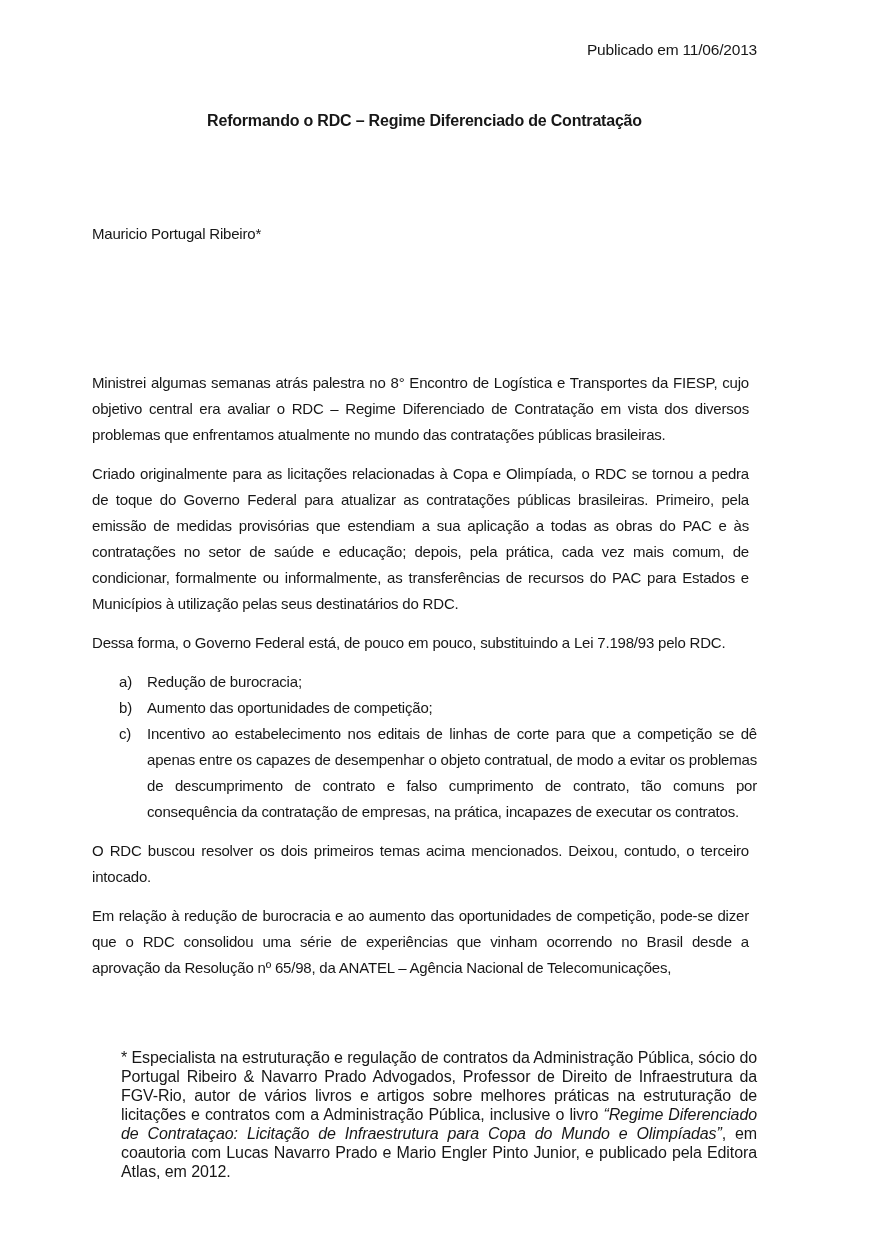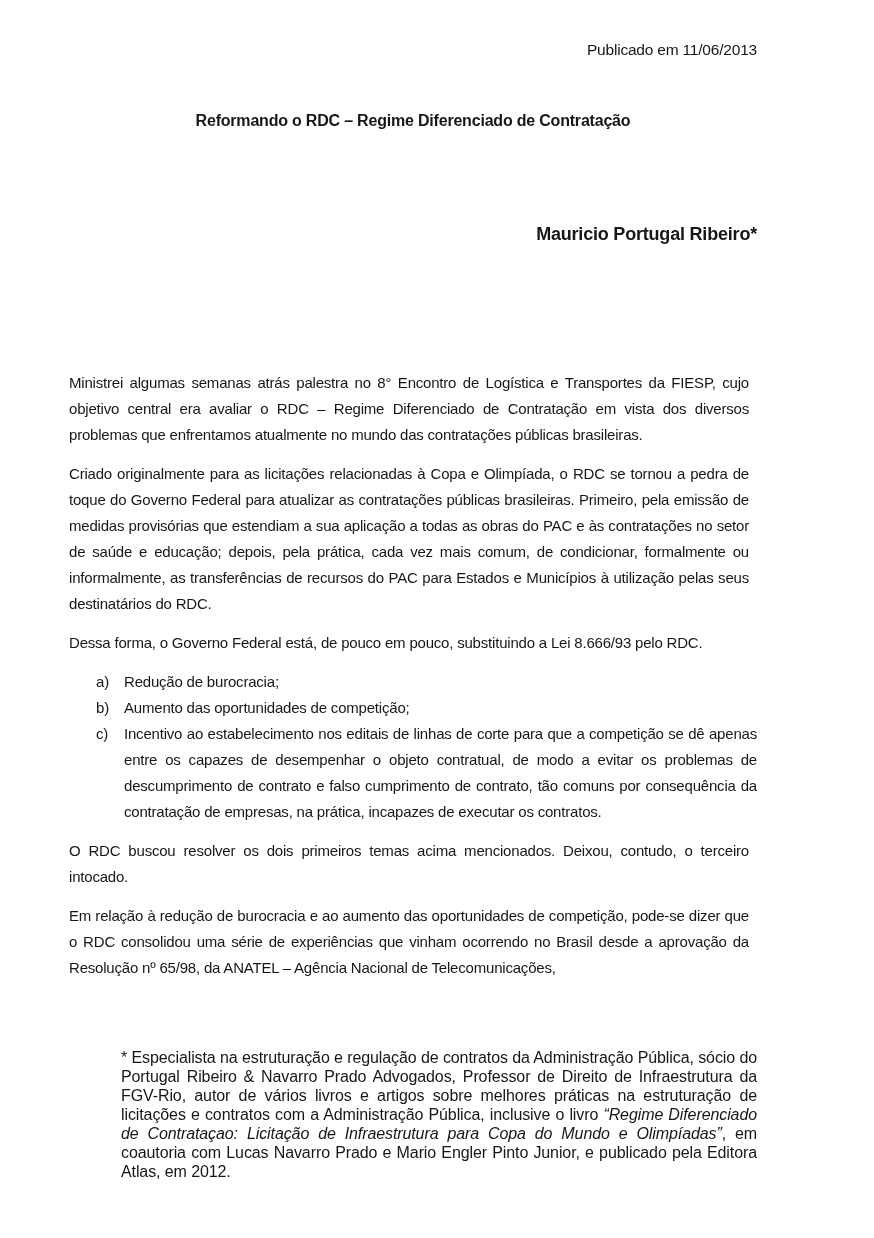--- a/index.html
+++ b/index.html
@@ -8,42 +8,41 @@
     background: #ffffff;
   }
   .page {
     position: relative;
     width: 874px;
     height: 1238px;
     background: #ffffff;
     color: #171717;
     font-family: "Liberation Sans", sans-serif;
     box-sizing: border-box;
-    padding: 40px 117px 0 69px;
+    padding: 40px 117px 0 92px;
     overflow: hidden;
   }
   .pub-date {
     text-align: right;
     font-size: 15.5px;
     letter-spacing: -0.2px;
     line-height: 19px;
   }
   .doc-title {
     margin-top: 52px;
     text-align: center;
     font-weight: bold;
     font-size: 16px;
     letter-spacing: -0.2px;
     line-height: 20px;
   }
   .doc-author {
     margin-top: 93px;
-    text-align: right;
-    font-weight: bold;
-    font-size: 18px;
+    font-weight: normal;
+    font-size: 15px;
     letter-spacing: -0.2px;
     line-height: 20px;
   }
   .body-text {
     margin-top: 126px;
     font-size: 15px;
     letter-spacing: -0.2px;
     line-height: 26px;
     text-align: justify;
   }
@@ -89,21 +88,21 @@
   <div class="doc-title">Reformando o RDC – Regime Diferenciado de Contratação</div>
 
   <div class="doc-author">Mauricio Portugal Ribeiro*</div>
 
   <div class="body-text">
 
     <p>Ministrei algumas semanas atrás palestra no 8° Encontro de Logística e Transportes da FIESP, cujo objetivo central era avaliar o RDC – Regime Diferenciado de Contratação em vista dos diversos problemas que enfrentamos atualmente no mundo das contratações públicas brasileiras.</p>
 
     <p>Criado originalmente para as licitações relacionadas à Copa e Olimpíada, o RDC se tornou a pedra de toque do Governo Federal para atualizar as contratações públicas brasileiras. Primeiro, pela emissão de medidas provisórias que estendiam a sua aplicação a todas as obras do PAC e às contratações no setor de saúde e educação; depois, pela prática, cada vez mais comum, de condicionar, formalmente ou informalmente, as transferências de recursos do PAC para Estados e Municípios à utilização pelas seus destinatários do RDC.</p>
 
-    <p>Dessa forma, o Governo Federal está, de pouco em pouco, substituindo a Lei 8.666/93 pelo RDC.</p>
+    <p>Dessa forma, o Governo Federal está, de pouco em pouco, substituindo a Lei 7.198/93 pelo RDC.</p>
 
 
     <div class="item-list">
 
       <div class="list-item">
         <span class="list-marker">a)</span>
         <span class="list-text">Redução de burocracia;</span>
       </div>
 
       <div class="list-item">

